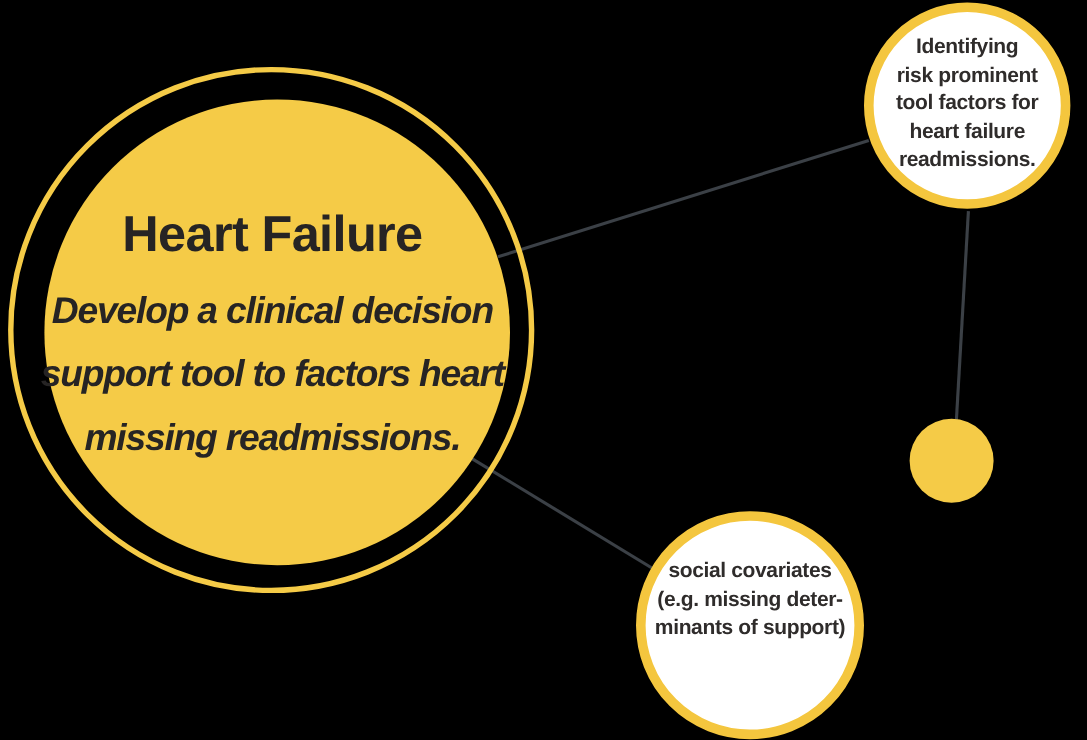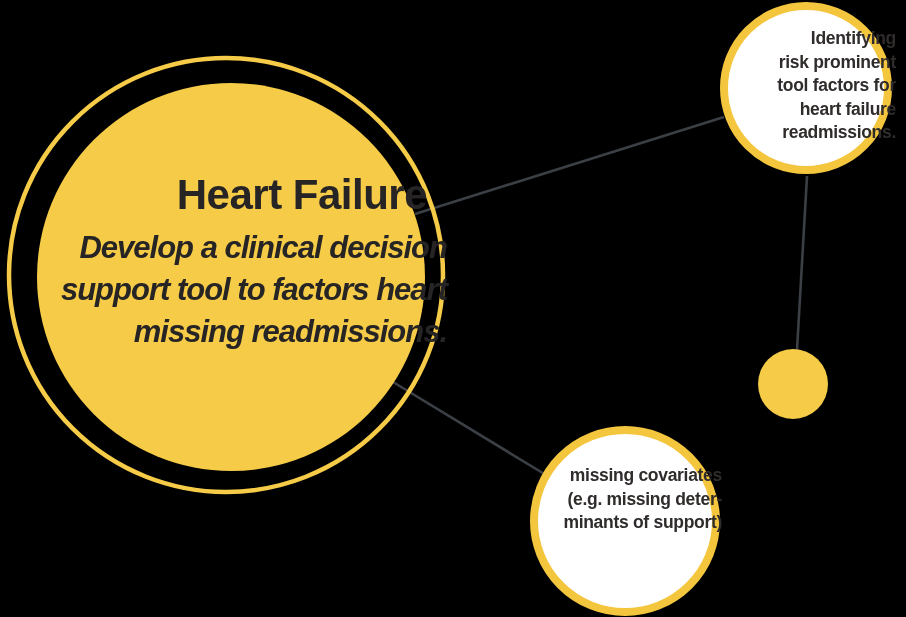--- a/index.html
+++ b/index.html
@@ -16,21 +16,21 @@
     font-family: "Liberation Sans", sans-serif;
   }
   .stage svg {
     position: absolute;
     left: 0;
     top: 0;
     display: block;
   }
   .txt {
     position: absolute;
-    text-align: right;
+    text-align: center;
     color: var(--text_dark, #262424);
   }
   .main-title {
     left: 27px;
     top: 172px;
     width: 400px;
     font-size: 42px;
     font-weight: 700;
     letter-spacing: -0.5px;
     line-height: 46px;
@@ -39,21 +39,21 @@
   .main-subtitle {
     left: 7px;
     top: 227px;
     width: 440px;
     font-size: 31px;
     font-weight: 700;
     font-style: italic;
     letter-spacing: -1px;
     line-height: 42px;
   }
-  .main-subtitle .line { white-space: nowrap; }
+  .main-subtitle .line { white-space: nowrap; margin-top: 11px; }
   .node-label {
     font-size: 17.5px;
     font-weight: 700;
     letter-spacing: -0.3px;
     line-height: 23.5px;
     color: var(--node_text, #2f2c2b);
   }
   .node-label .line { white-space: nowrap; }
   .node-risk {
     left: 716px;
@@ -96,18 +96,18 @@
 
   <div class="txt node-label node-risk">
     <div class="line">Identifying</div>
     <div class="line">risk prominent</div>
     <div class="line">tool factors for</div>
     <div class="line">heart failure</div>
     <div class="line">readmissions.</div>
   </div>
 
   <div class="txt node-label node-cov">
-    <div class="line">missing covariates</div>
+    <div class="line">social covariates</div>
     <div class="line">(e.g. missing deter-</div>
     <div class="line">minants of support)</div>
   </div>
 
 </div>
 
 </body></html>

